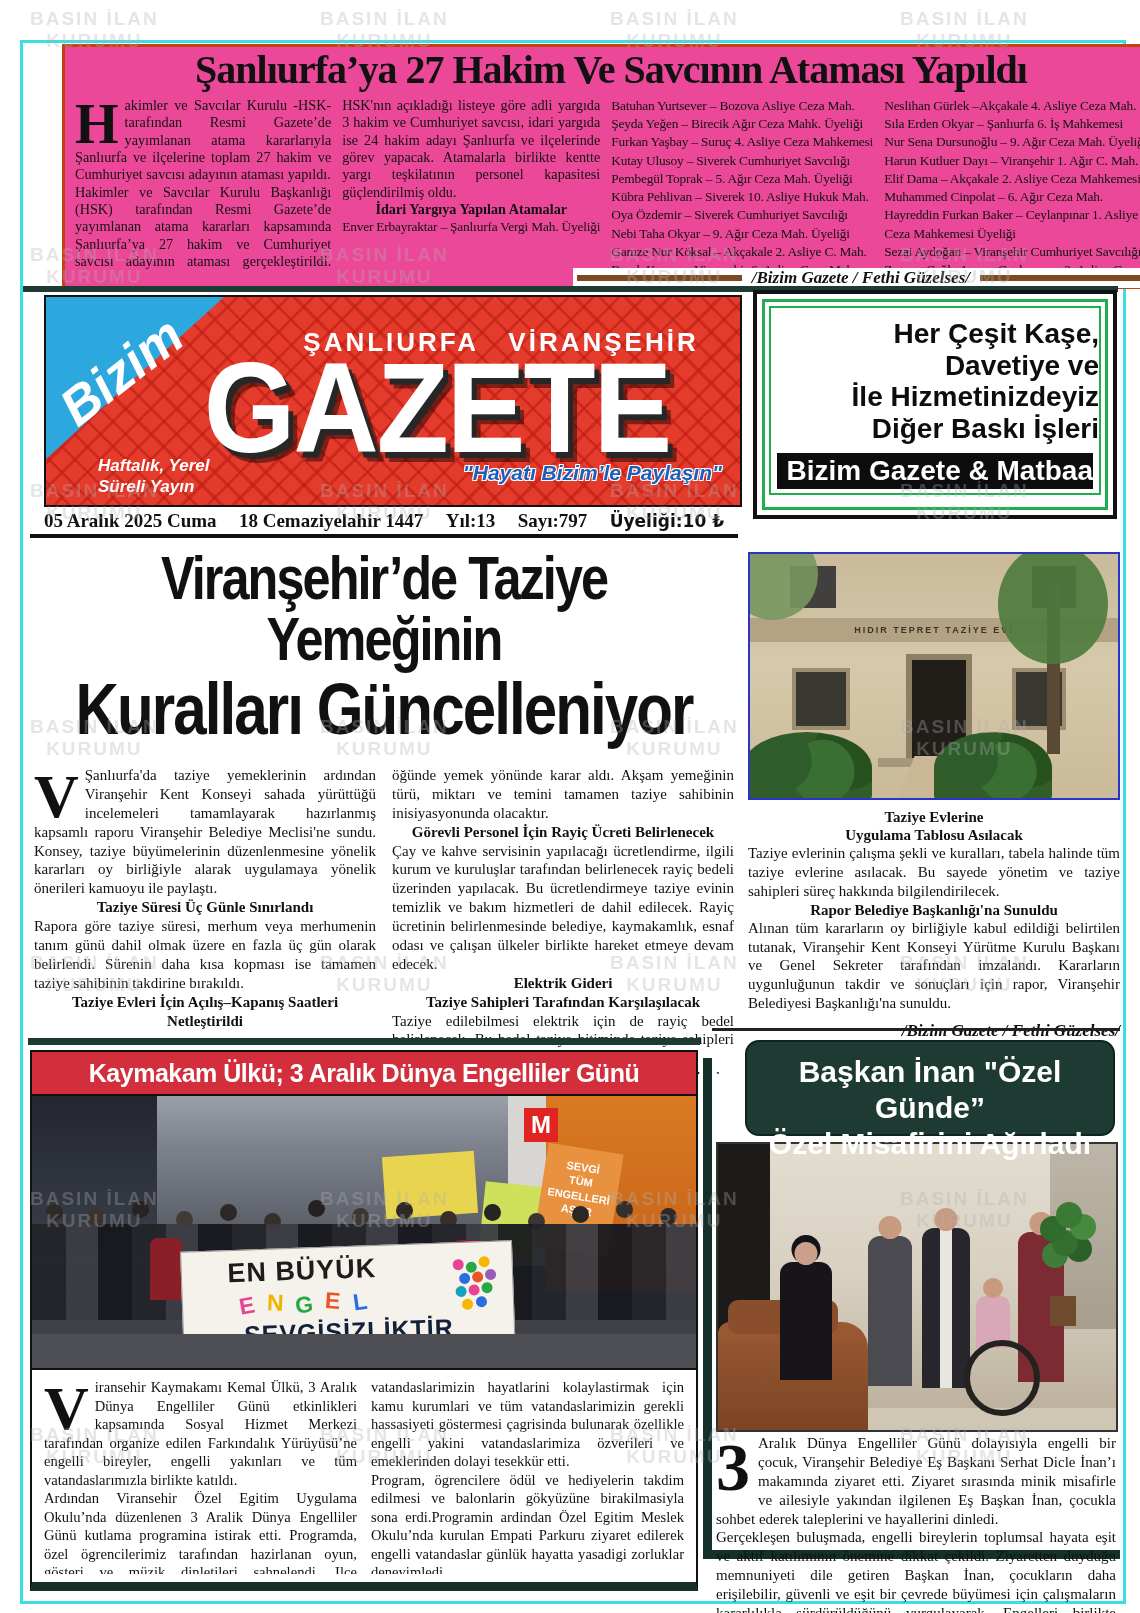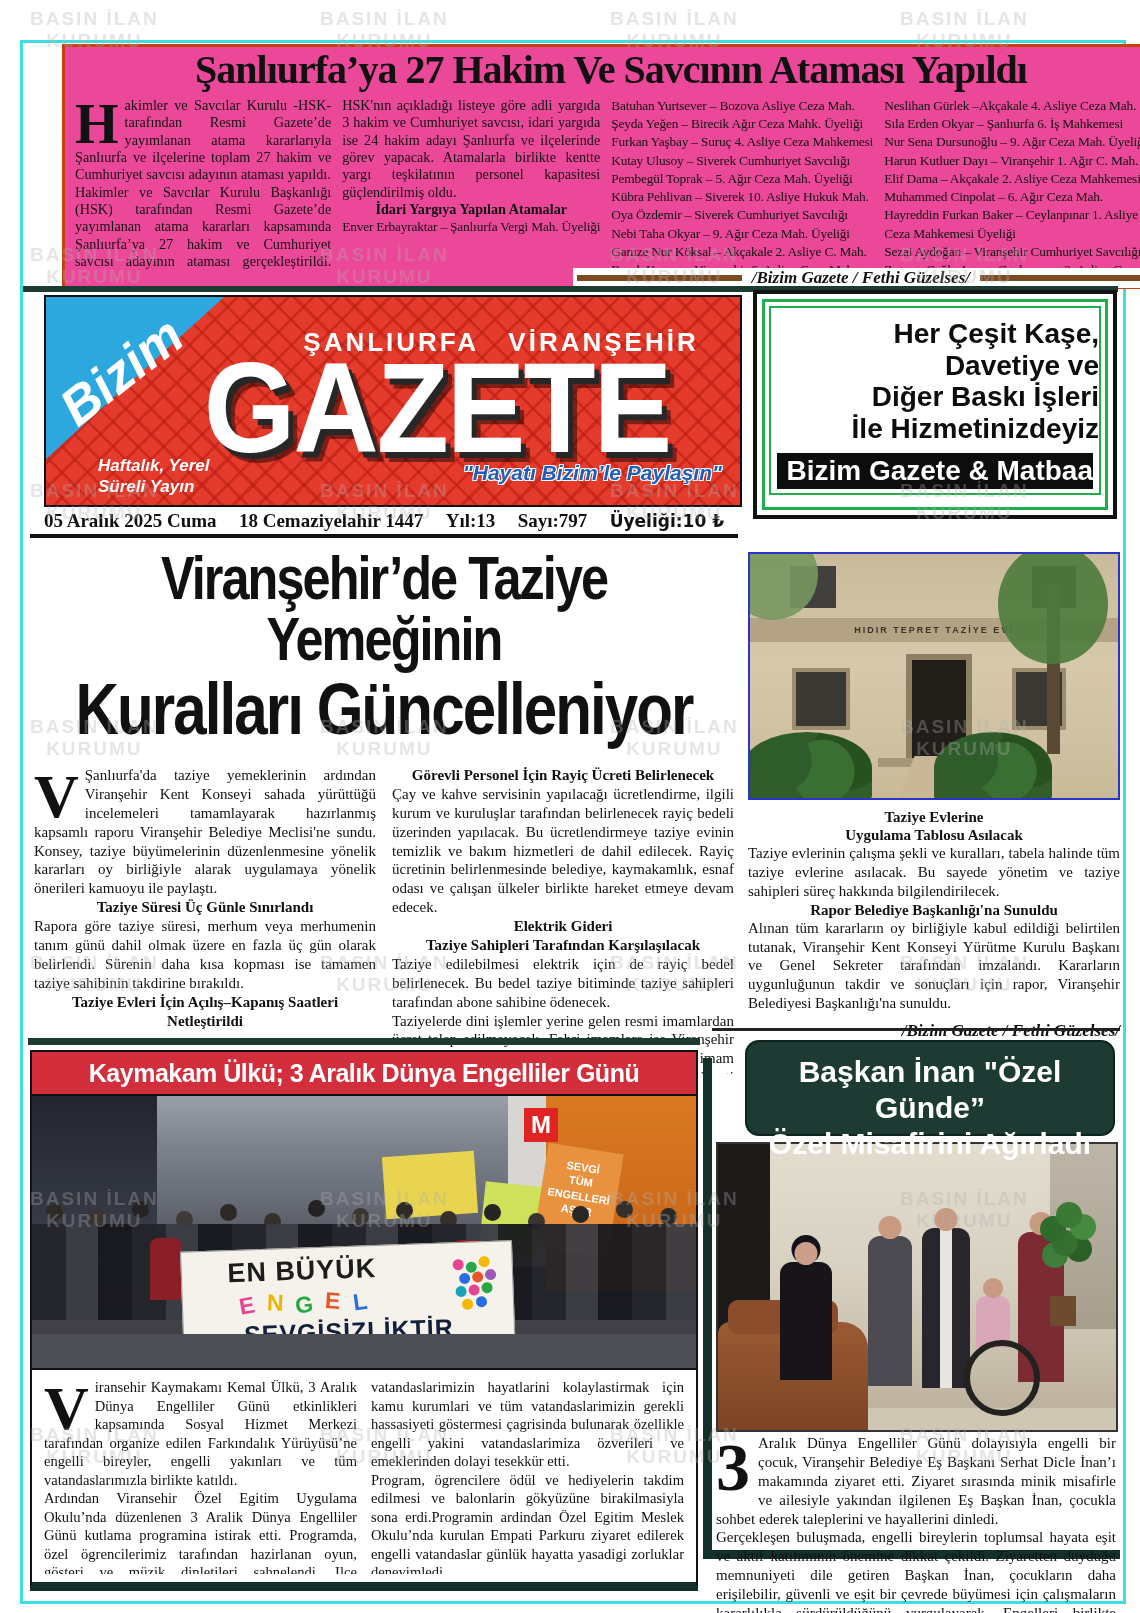--- a/index.html
+++ b/index.html
@@ -268,22 +268,22 @@
 Süreli Yayın</div>
   <div class="slogan">"Hayatı Bizim’le Paylaşın"</div>
 </div>
 
 <div class="abs" id="adbox">
   <div class="ad-in">
     <div class="ad-in2">
       <div class="ad-text">
         <div class="ad-line">Her Çeşit Kaşe,</div>
         <div class="ad-line">Davetiye ve</div>
+        <div class="ad-line">İle Hizmetinizdeyiz</div>
         <div class="ad-line">Diğer Baskı İşleri</div>
-        <div class="ad-line">İle Hizmetinizdeyiz</div>
       </div>
       <div class="ad-brand">Bizim Gazete &amp; Matbaa</div>
       <div class="ad-phone">0544 888 4047</div>
     </div>
   </div>
 </div>
 
 <div class="abs" id="dateline">
   <span>05 Aralık 2025 Cuma</span>
   <span>18 Cemaziyelahir 1447</span>
@@ -300,20 +300,21 @@
       <span class="dc2">V</span>
       <div>Şanlıurfa'da taziye yemeklerinin ardından Viranşehir Kent Konseyi sahada yürüttüğü incelemeleri tamamlayarak hazırlanmış kapsamlı raporu Viranşehir Belediye Meclisi'ne sundu. Konsey, taziye büyümelerinin düzenlenmesine yönelik kararları oy birliğiyle alarak uygulamaya yönelik önerileri kamuoyu ile paylaştı.</div>
       <div class="subhead">Taziye Süresi Üç Günle Sınırlandı</div>
       <div>Rapora göre taziye süresi, merhum veya merhumenin tanım günü dahil olmak üzere en fazla üç gün olarak belirlendi. Sürenin daha kısa kopması ise tamamen taziye sahibinin takdirine bırakıldı.</div>
       <div class="subhead">Taziye Evleri İçin Açılış–Kapanış Saatleri Netleştirildi</div>
       
       
       
     </div>
     <div class="col">
+      <div>öğünde yemek yönünde karar aldı. Akşam yemeğinin türü, miktarı ve temini tamamen taziye sahibinin inisiyasyonunda olacaktır.</div>
       <div class="subhead">Görevli Personel İçin Rayiç Ücreti Belirlenecek</div>
       <div>Çay ve kahve servisinin yapılacağı ücretlendirme, ilgili kurum ve kuruluşlar tarafından belirlenecek rayiç bedeli üzerinden yapılacak. Bu ücretlendirmeye taziye evinin temizlik ve bakım hizmetleri de dahil edilecek. Rayiç ücretinin belirlenmesinde belediye, kaymakamlık, esnaf odası ve çalışan ülkeler birlikte hareket etmeye devam edecek.</div>
       <div class="subhead">Elektrik Gideri</div>
       <div class="subhead">Taziye Sahipleri Tarafından Karşılaşılacak</div>
       <div>Taziye edilebilmesi elektrik için de rayiç bedel belirlenecek. Bu bedel taziye bitiminde taziye sahipleri tarafından abone sahibine ödenecek.</div>
       <div>Taziyelerde dini işlemler yerine gelen resmi imamlardan ücret talep edilmeyecek. Fahri imamlara ise Viranşehir İlçe Müftülüğü, Kaymakamlık, Belediye ve imam temsilcilerinin birlikte belirleyeceği rayiç ücreti üzerinden ödeme yapılacak.</div>
     </div>
   </div>
 </section>
 

